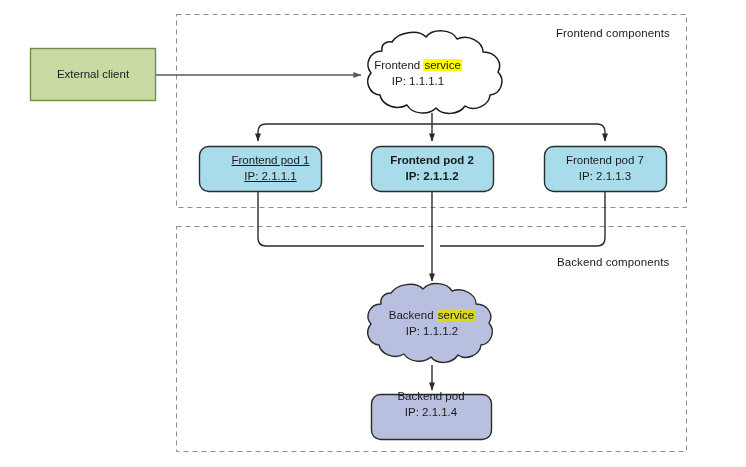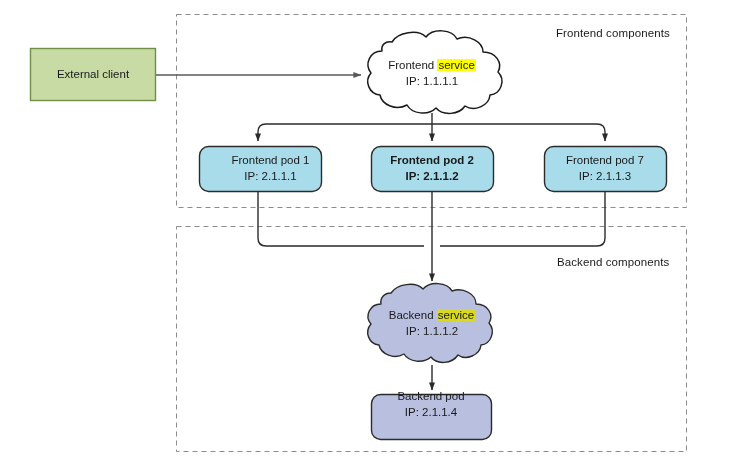--- a/index.html
+++ b/index.html
@@ -116,26 +116,26 @@
 
     <rect x="371.5" y="394.5" width="120" height="45" rx="9" ry="9" fill="#b9bfdf" stroke="#2b2b2b" stroke-width="1.4"></rect>
   </svg>
 
   <div class="group-label" style="left:556px; top:27px;">Frontend components</div>
 
   <div class="group-label" style="left:557px; top:256px;">Backend components</div>
 
   <div class="node-label" style="left:30px; top:66px; width:126px;">External client</div>
 
-  <div class="node-label" style="left:358px; top:57px; width:148px;">
+  <div class="node-label" style="left:344px; top:57px; width:148px;">
     <div><span>Frontend </span><span class="hl">service</span></div>
     <div>IP: 1.1.1.1</div>
   </div>
 
-  <div class="node-label" style="left:199px; top:152px; width:143px;">
+  <div class="node-label" style="left:199px; top:152px; width:143px;text-decoration:underline;">
     <div>Frontend pod 1</div>
     <div>IP: 2.1.1.1</div>
   </div>
 
   <div class="node-label" style="left:371px; top:152px; width:122px;font-weight:bold;">
     <div>Frontend pod 2</div>
     <div>IP: 2.1.1.2</div>
   </div>
 
   <div class="node-label" style="left:544px; top:152px; width:122px;">

